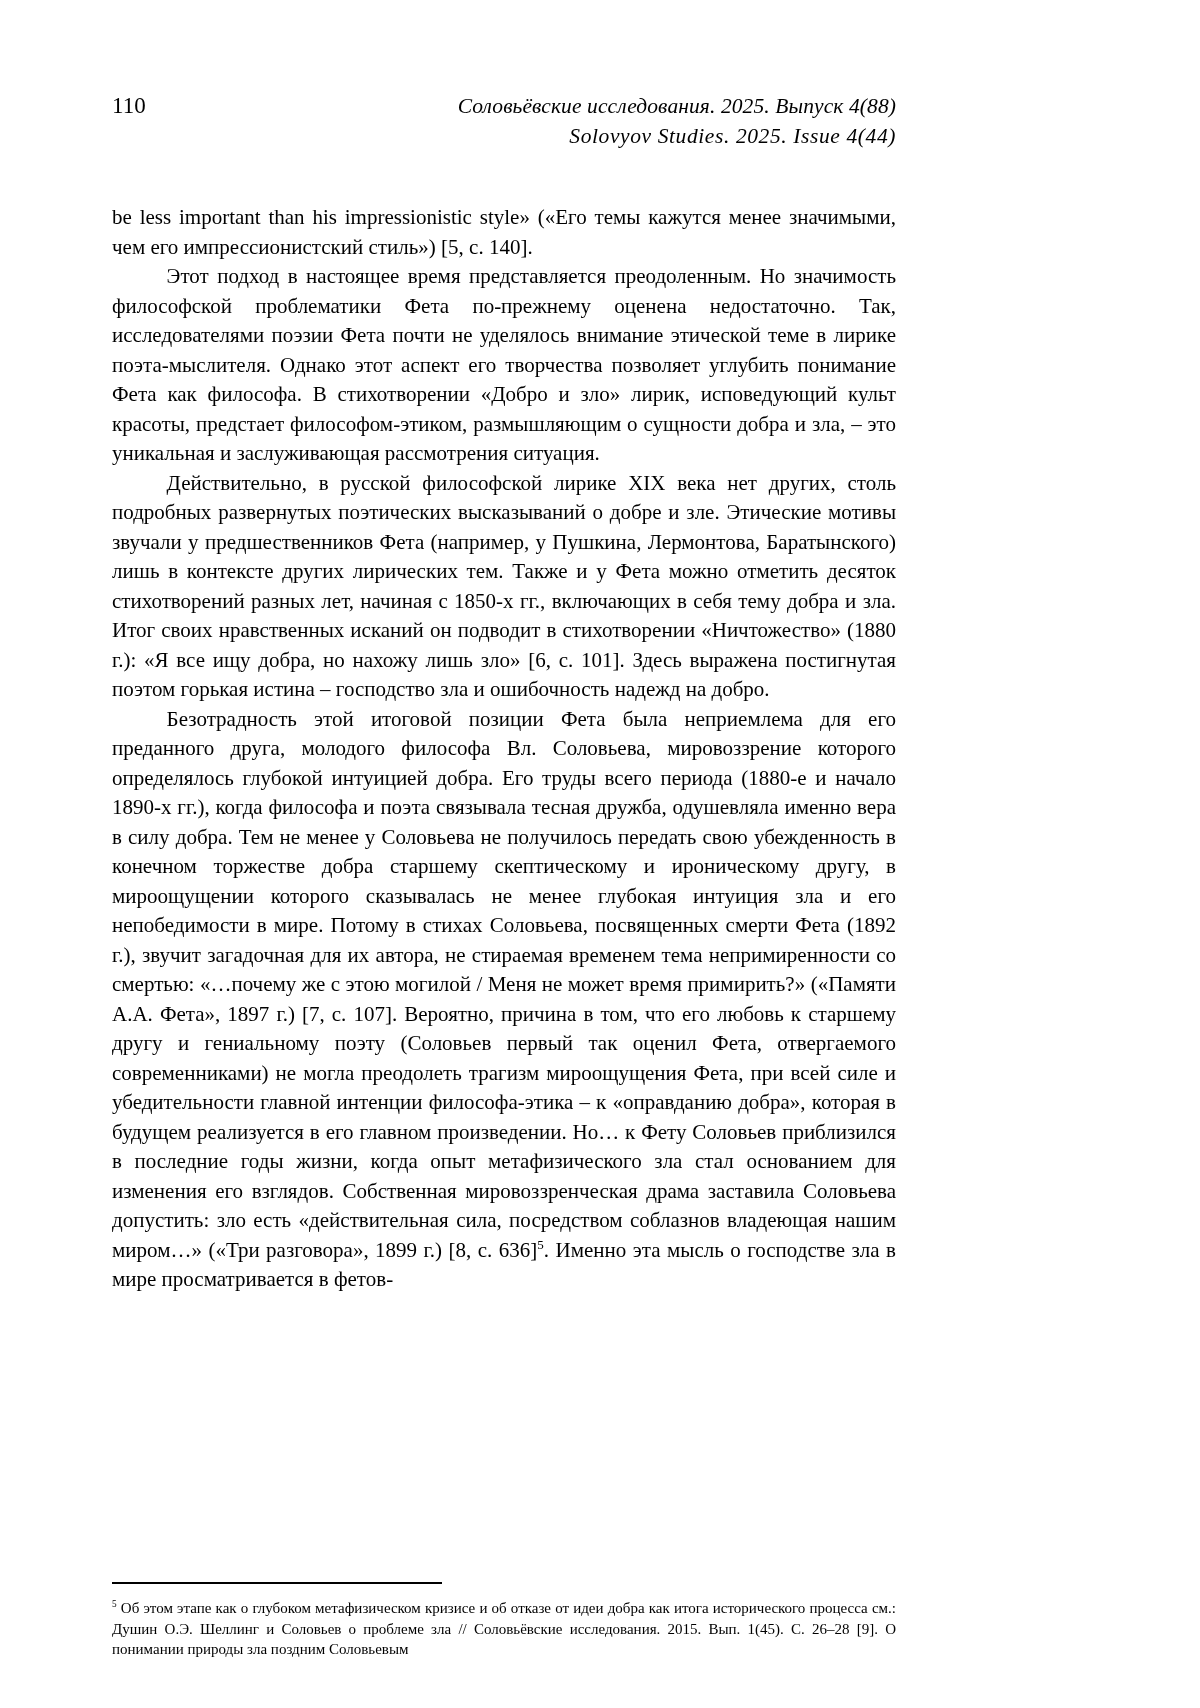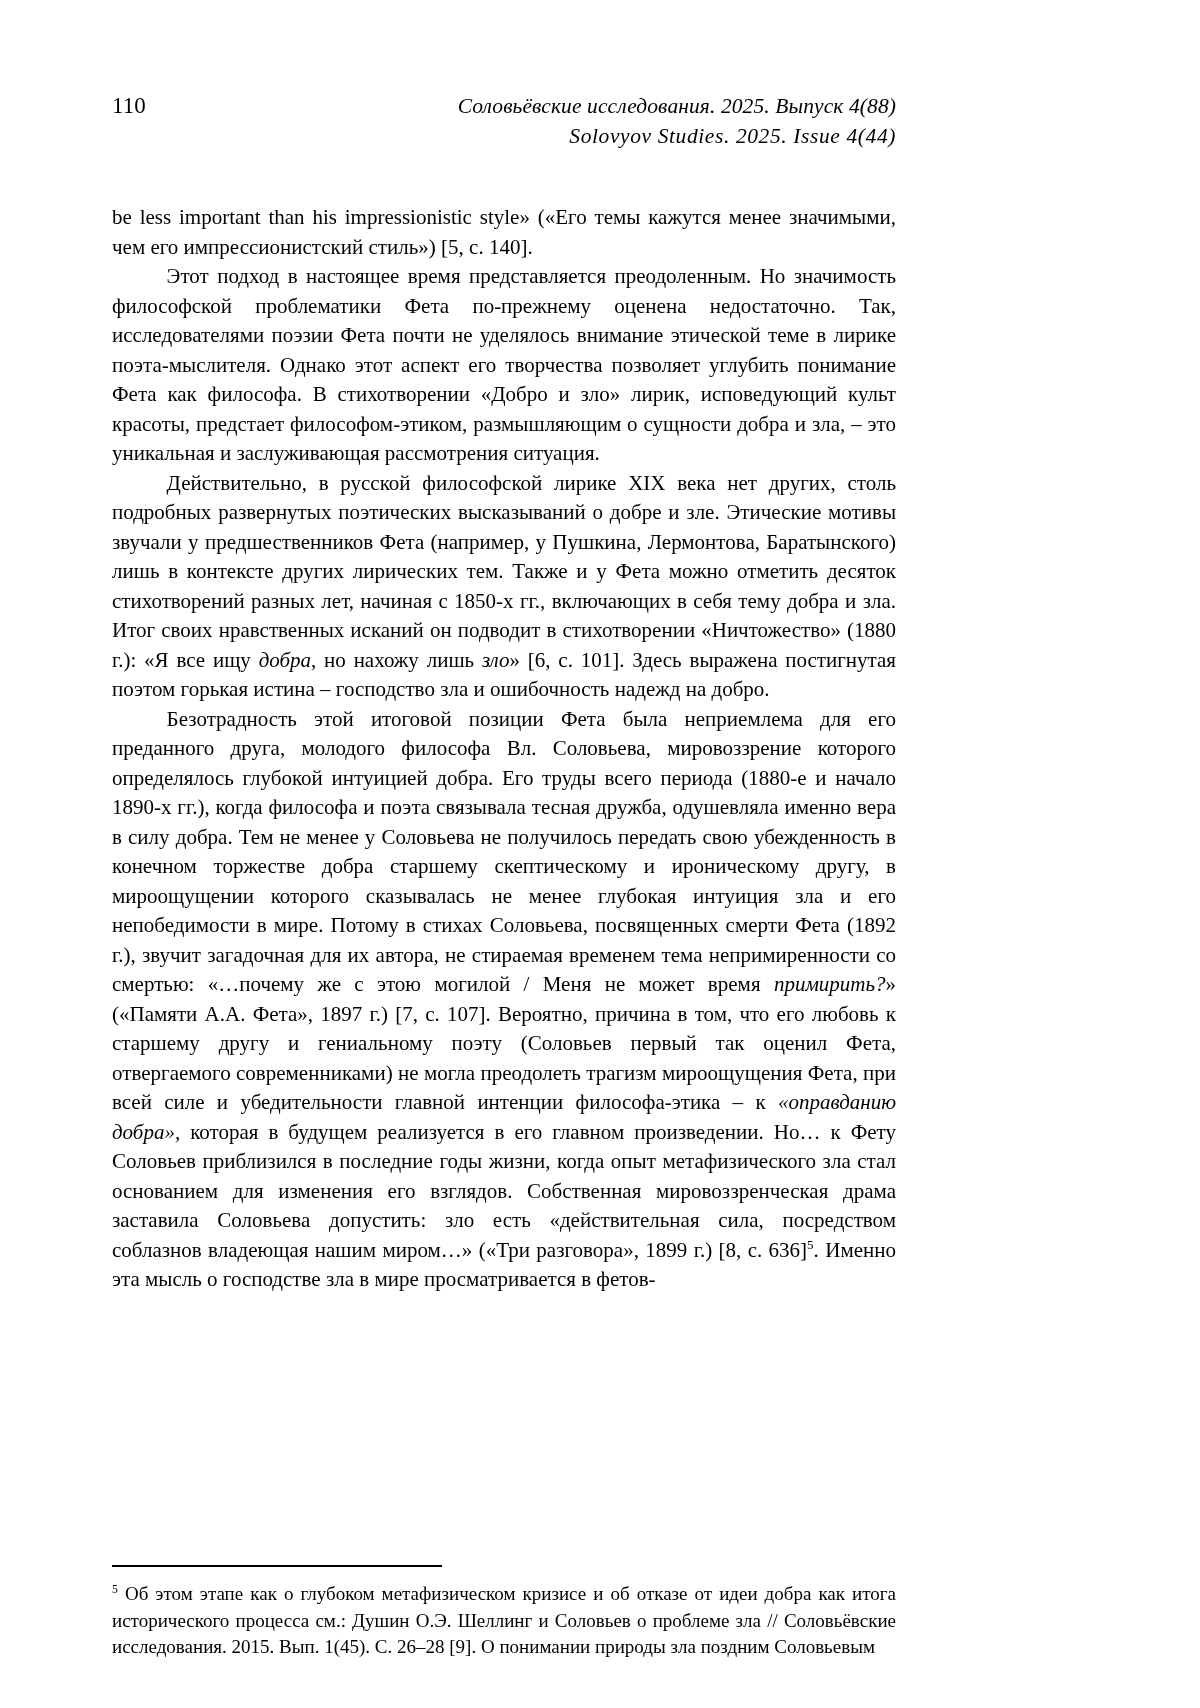--- a/index.html
+++ b/index.html
@@ -65,30 +65,30 @@
     right: 112px;
     bottom: 52px;
   }
   .footnote-rule {
     width: 330px;
     height: 2px;
     background: #000;
     margin-bottom: 14px;
   }
   .footnote {
-    font-size: 19px;
+    font-size: 15px;
     line-height: 1.38;
     text-align: justify;
   }
   sup {
     font-size: 0.62em;
     vertical-align: super;
     line-height: 0;
   }
-  .it { font-style: italic; }
+  .it { }
 </style>
 </head>
 <body>
 
 <div class="page">
 
   <div class="header">
     <div class="page-number">110</div>
     <div class="journal-lines">
       <div class="journal-ru">Соловьёвские исследования. 2025. Выпуск 4(88)</div>

